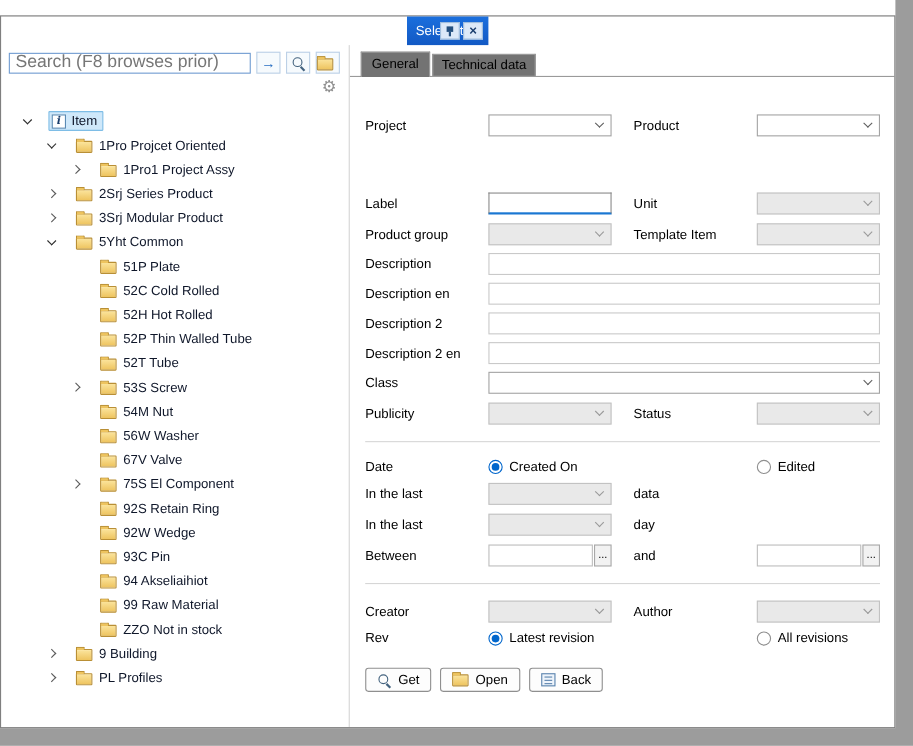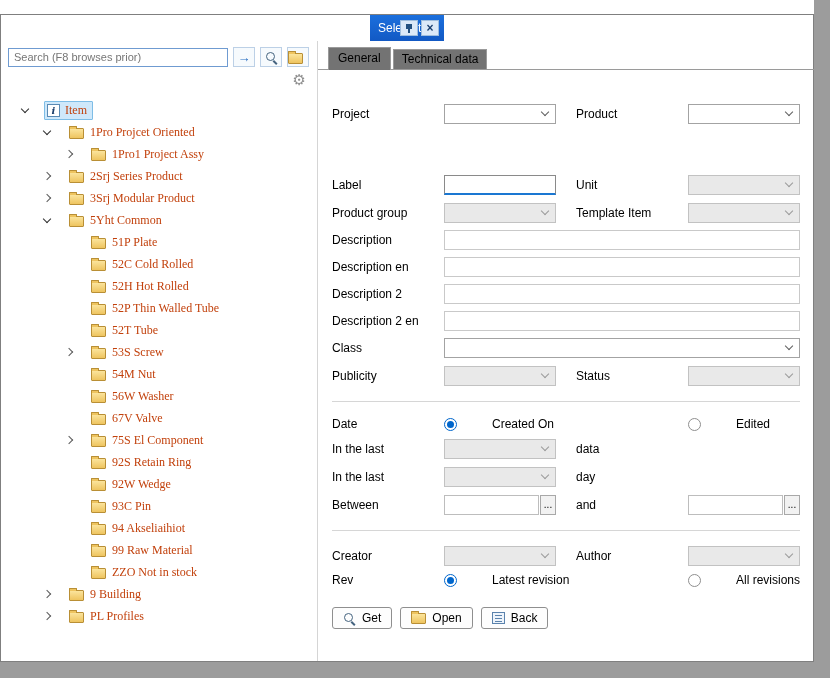--- a/index.html
+++ b/index.html
@@ -29,21 +29,21 @@
   }
   .x { font-size:12px; font-weight:bold; color:#1a3e6e; line-height:12px; }
   .pin-ic { position:relative; width:10px; height:11px; }
   .pin-ic::before { content:''; position:absolute; left:2px; top:1px; width:6px; height:5px; background:#24507f; }
   .pin-ic::after  { content:''; position:absolute; left:4px; top:6px; width:2px; height:4px; background:#24507f; }
   
   .content { flex:1; display:flex; overflow:hidden; }
   .left-panel { width:318px; flex:none; border-right:1px solid #d5d5d5; display:flex; flex-direction:column; overflow:hidden; }
   .search-row { display:flex; align-items:center; gap:5px; padding:6px 8px 2px 8px; flex:none; }
   .search {
-    flex:1; height:19px; border:1px solid #6f9bd1; padding:0 5px; font-size:11px;
+    flex:1; height:19px; border:1px solid #6f9bd1; padding:0 5px; font-size:16px;
     font-family:"Liberation Sans","DejaVu Sans",sans-serif; outline:none; color:#333;
   }
   .search::placeholder { color:#767676; }
   .sbtn {
     width:22px; height:20px; flex:none; border:1px solid #bcd0e6; background:#f6fafd;
     display:flex; align-items:center; justify-content:center; padding:0; cursor:default;
   }
   .arrow { color:#2a6fc2; font-size:13px; font-weight:bold; line-height:13px; }
   .mag { position:relative; width:13px; height:13px; flex:none; }
   .mag::before { content:''; position:absolute; left:1px; top:1px; width:7px; height:7px; border:1.5px solid #44637f; border-radius:50%; }
@@ -67,21 +67,21 @@
     background:linear-gradient(180deg,#fbe49c,#eec45f); border:1px solid #b98f35; border-radius:1px;
   }
   .folder-ic::before {
     content:''; position:absolute; top:-3px; left:-1px; width:6px; height:2px;
     background:#eec45f; border:1px solid #b98f35; border-bottom:none; border-radius:1px 1px 0 0;
   }
   .info-ic {
     width:13px; height:13px; flex:none; margin-right:5px; background:#ffffff; border:1px solid #5a8ab4;
     color:#1b3e6b; font:bold italic 10px/12px "DejaVu Serif","Liberation Serif",serif; text-align:center;
   }
-  .tree-label { font-size:12px; color:#c2410c;font-family:Liberation Serif, serif; }
+  .tree-label { font-size:12px; color:#0f172a; }
   
   .right-panel { flex:1; display:flex; flex-direction:column; overflow:hidden; }
   .tabs { display:flex; align-items:flex-end; padding:6px 0 0 10px; border-bottom:1px solid #9a9a9a; flex:none; }
   .tab {
     border:1px solid #9a9a9a; border-bottom:none; background:#737373;
     padding:2px 8px 3px 8px; margin-right:2px; font-size:12px; cursor:default;
   }
   .tab.active { padding:3px 9px 5px 9px; margin-bottom:-1px; font-weight:normal; }
   
   .form { flex:1; padding:34px 14px 0 14px; overflow:hidden; }
@@ -102,21 +102,21 @@
     font-family:"Liberation Sans","DejaVu Sans",sans-serif;
   }
   .tinput.wide { width:356px; border-color:#c9c9c9; }
   .tinput.small { width:95px; }
   .tinput.focused { border:1px solid #8a8a8a; border-bottom:2px solid #1a77d2; }
   .dots {
     width:16px; height:20px; flex:none; margin-left:1px; border:1px solid #a8a8a8; background:#f2f2f2;
     font-size:10px; line-height:12px; text-align:center; padding:0; cursor:default;
   }
   .sep { border-top:1px solid #d6d6d6; width:468px; margin:15px 0; }
-  .rgroup { display:flex; align-items:center;gap:29px; }
+  .rgroup { display:flex; align-items:center; }
   .rgroup.first { width:244px; }
   .radio {
     width:13px; height:13px; flex:none; border-radius:50%; border:1px solid #8f8f8f;
     background:#ffffff; margin-right:6px; position:relative;
   }
   .radio.checked { border:1.5px solid #0066cc; }
   .radio.checked::after { content:''; position:absolute; inset:2px; border-radius:50%; background:#0066cc; }
   .rlabel { font-size:12px; }
   .mb-xl { margin-bottom:51px; } .mb-md { margin-bottom:8px; } .mb-sm { margin-bottom:7px; }
   

